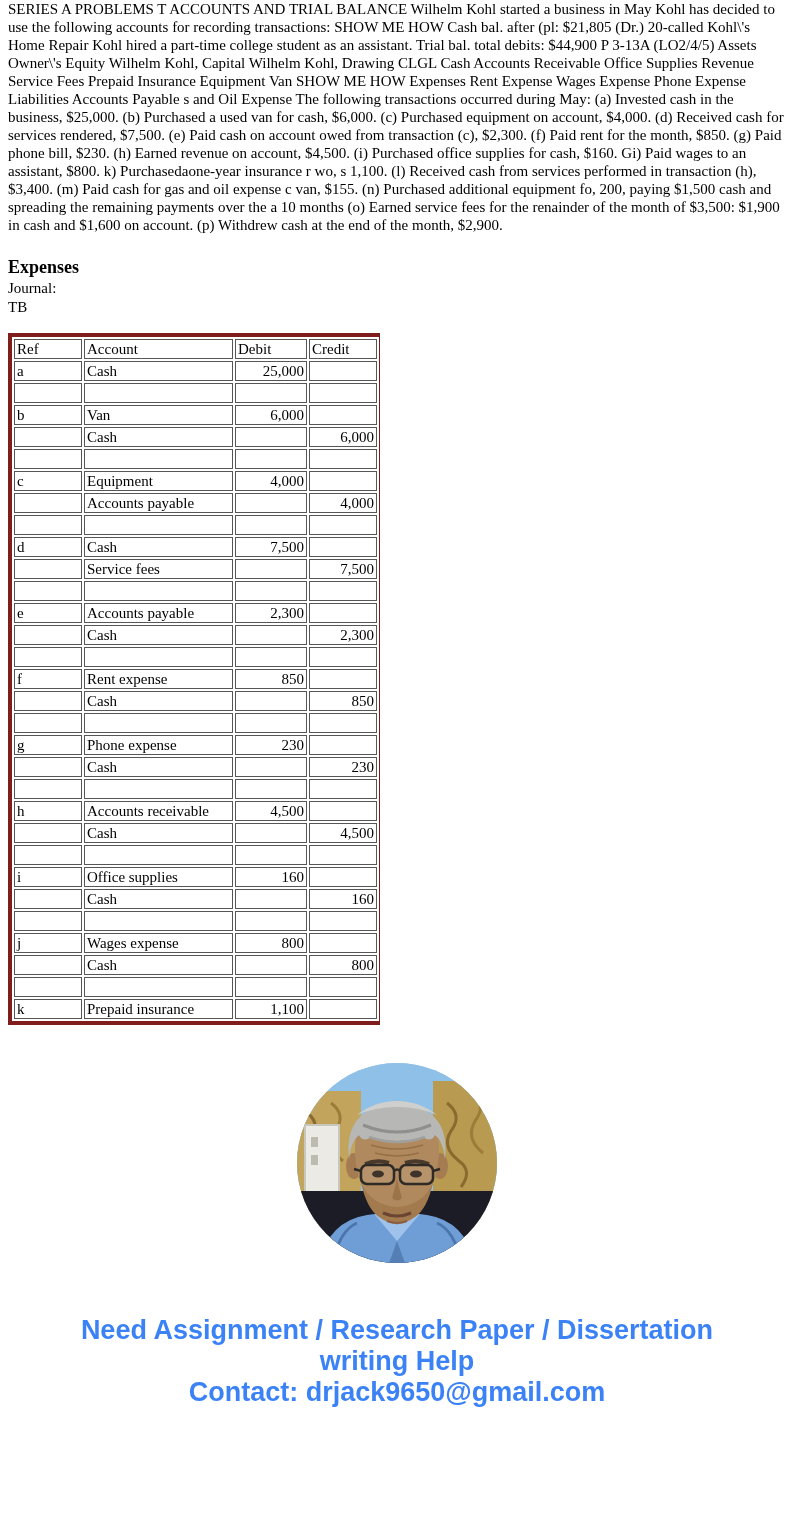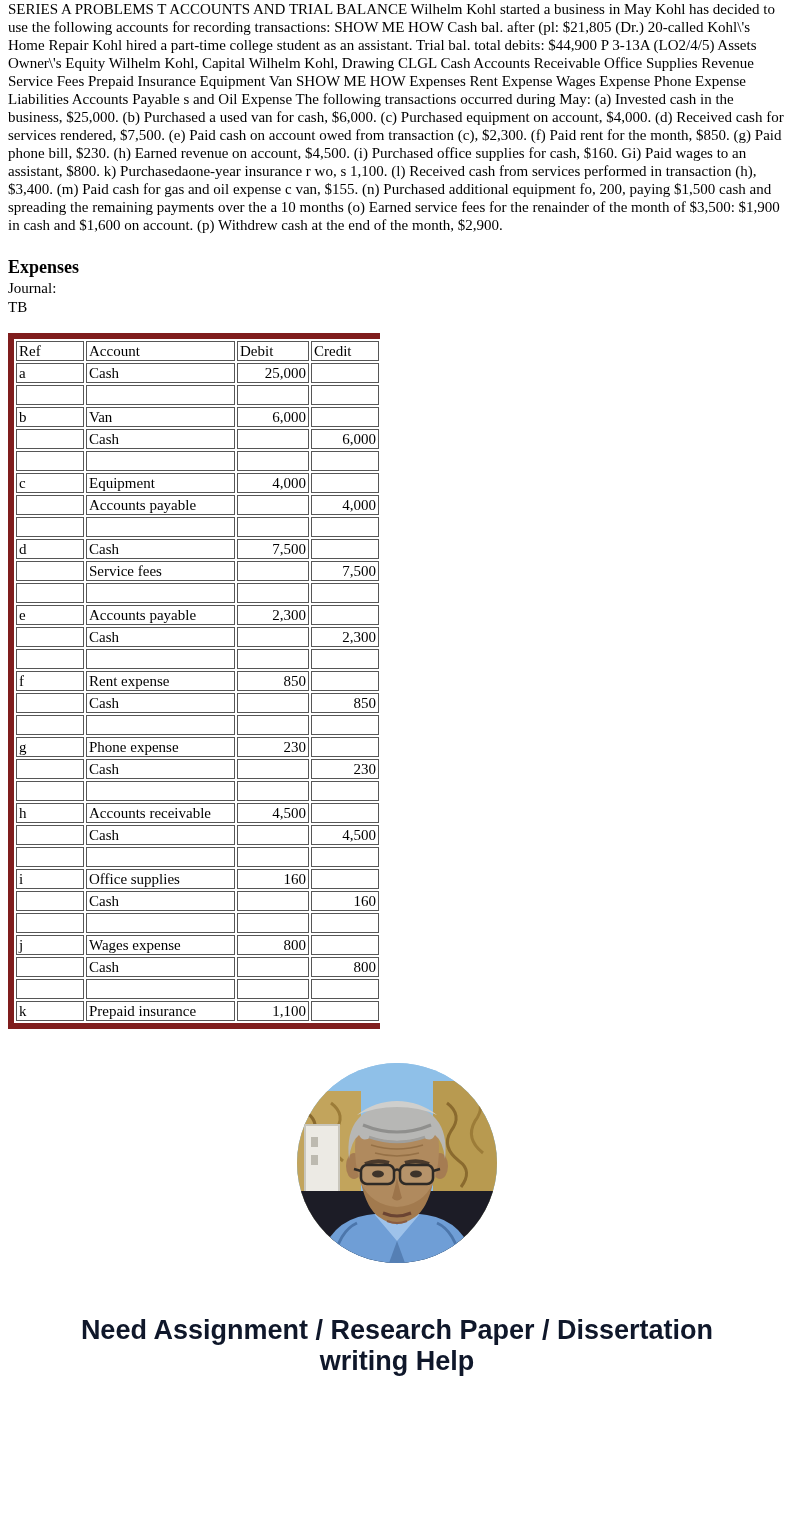--- a/index.html
+++ b/index.html
@@ -34,21 +34,21 @@
   }
   .table-clip {
     margin: 17px 0 0 8px;
     width: 372px;
     height: 699px;
     overflow: hidden;
   }
   table.journal {
     border-collapse: separate;
     border-spacing: 2px;
-    border: 6px solid #7f1d1d;
+    border: 4px solid #7f1d1d;
     font-size: 15px;
     font-family: "Liberation Serif", serif;
   }
   table.journal th, table.journal td {
     border: 1px solid #565656;
     font-weight: normal;
     text-align: left;
     vertical-align: middle;
     padding: 0 2px;
     height: 18px;
@@ -71,21 +71,21 @@
   }
   .avatar-wrap svg { display: block; }
   .footer-banner {
     margin: 52px auto 0 auto;
     width: 760px;
     text-align: center;
     font-family: "Liberation Sans", sans-serif;
     font-weight: bold;
     font-size: 27px;
     line-height: 31px;
-    color: #0f172a;
+    color: #3b82f6;
     padding-bottom: 25px;
   }
 </style>
 </head>
 <body>
 
 <div class="page">
 
   <p class="problem-text">SERIES A PROBLEMS T ACCOUNTS AND TRIAL BALANCE Wilhelm Kohl started a business in May Kohl has decided to use the following accounts for recording transactions: SHOW ME HOW Cash bal. after (pl: $21,805 (Dr.) 20-called Kohl\'s Home Repair Kohl hired a part-time college student as an assistant. Trial bal. total debits: $44,900 P 3-13A (LO2/4/5) Assets Owner\'s Equity Wilhelm Kohl, Capital Wilhelm Kohl, Drawing CLGL Cash Accounts Receivable Office Supplies Revenue Service Fees Prepaid Insurance Equipment Van SHOW ME HOW Expenses Rent Expense Wages Expense Phone Expense Liabilities Accounts Payable s and Oil Expense The following transactions occurred during May: (a) Invested cash in the business, $25,000. (b) Purchased a used van for cash, $6,000. (c) Purchased equipment on account, $4,000. (d) Received cash for services rendered, $7,500. (e) Paid cash on account owed from transaction (c), $2,300. (f) Paid rent for the month, $850. (g) Paid phone bill, $230. (h) Earned revenue on account, $4,500. (i) Purchased office supplies for cash, $160. Gi) Paid wages to an assistant, $800. k) Purchasedaone-year insurance r wo, s 1,100. (l) Received cash from services performed in transaction (h), $3,400. (m) Paid cash for gas and oil expense c van, $155. (n) Purchased additional equipment fo, 200, paying $1,500 cash and spreading the remaining payments over the a 10 months (o) Earned service fees for the renainder of the month of $3,500: $1,900 in cash and $1,600 on account. (p) Withdrew cash at the end of the month, $2,900.</p>
 
@@ -370,15 +370,16 @@
       <g>
         <path d="M86 150 q14 6 28 0" stroke="#6b4432" stroke-width="3" fill="none"></path>
         <path d="M90 158 q10 4 20 0" stroke="#8a5c42" stroke-width="2" fill="none"></path>
       </g>
     </svg>
   </div>
 
   <div class="footer-banner">
     <div>Need Assignment / Research Paper / Dissertation</div>
     <div>writing Help</div>
+    <div>Contact: drjack9650@gmail.com</div>
   </div>
 
 </div>
 
 </body></html>

